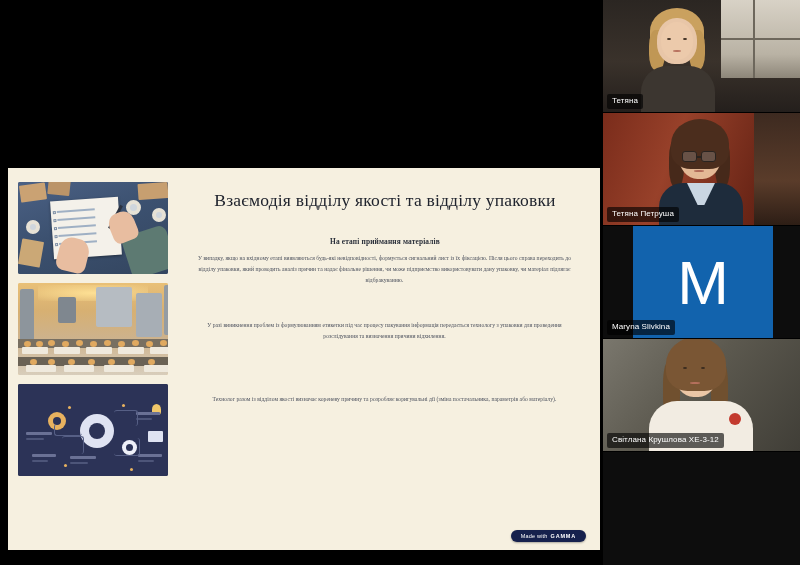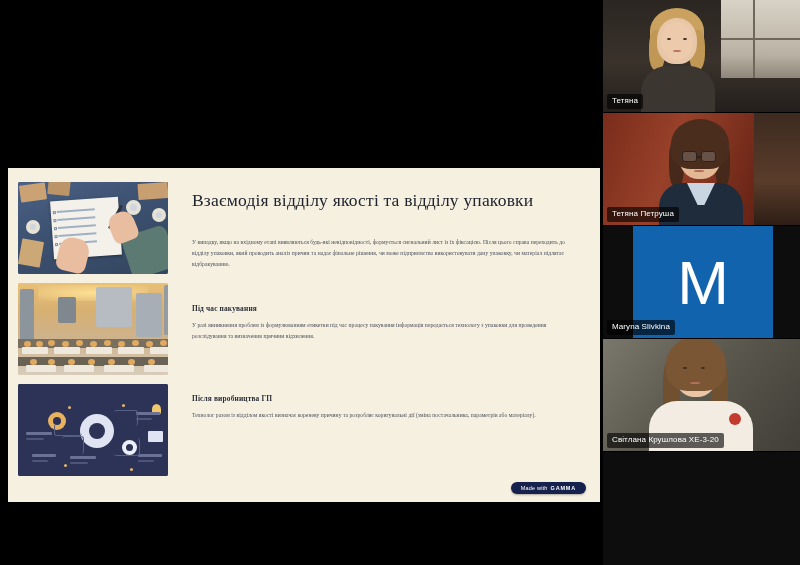--- a/index.html
+++ b/index.html
@@ -9,23 +9,24 @@
   .screen { position:relative; width:800px; height:565px; background:#000; }
 
   
   .stage {
     position:absolute; left:0; top:0; width:603px; height:565px;
     background:#000; overflow:hidden;
   }
 
   
   .slide {
-    position:absolute; left:8px; top:168px; width:592px; height:334px;
+    position:absolute; left:8px; top:168px; width:592px; height:382px;
     background:#f6f0e0;
     display:flex;
+    text-align:center;
   }
   .slide-left {
     width:168px; flex:0 0 168px;
     padding:14px 8px 10px 10px;
     display:flex; flex-direction:column; gap:9px;
   }
   .ph {
     width:100%; height:92px; border-radius:2px; overflow:hidden;
     position:relative;
   }
@@ -461,30 +462,29 @@
           <div class="dot" style="left:112px;top:84px;"></div>
         </div>
 
       </div>
 
       <div class="slide-right">
 
         <h1 class="slide-title">Взаємодія відділу якості та відділу упаковки</h1>
 
         <div class="sec">
+          <div class="sec-h">На етапі приймання матеріалів</div>
           <div class="sec-p">У випадку, якщо на вхідному етапі виявляються будь-які невідповідності, формується сигнальний лист із їх фіксацією. Після цього справа переходить до відділу упаковки, який проводить аналіз причин та надає фінальне рішення, чи може підприємство використовувати дану упаковку, чи матеріал підлягає відбракуванню.</div>
         </div>
 
         <div class="sec sec-2">
-          <div class="sec-h">Під час пакування</div>
           <div class="sec-p">У разі виникнення проблем із формулюванням етикетки під час процесу пакування інформація передається технологу з упаковки для проведення розслідування та визначення причини відхилення.</div>
         </div>
 
         <div class="sec sec-3">
-          <div class="sec-h">Після виробництва ГП</div>
           <div class="sec-p">Технолог разом із відділом якості визначає кореневу причину та розробляє коригувальні дії (зміна постачальника, параметрів або матеріалу).</div>
         </div>
 
         <div class="gamma-badge">
           <span>Made with</span>
           <span class="gm">GAMMA</span>
         </div>
 
       </div>
     </div>
@@ -544,17 +544,17 @@
         <div class="hairL"></div>
           <div class="hairR"></div>
         <div class="head"></div>
           <div class="hair"></div>
         <div class="eye e1"></div>
           <div class="eye e2"></div>
           <div class="mouth"></div>
         <div class="body"></div>
           <div class="badge"></div>
       </div>
-      <div class="name">Світлана Крушлова ХЕ-3-20</div>
+      <div class="name">Світлана Крушлова ХЕ-3-12</div>
     </div>
 
   </div>
 </div>
 
 </body></html>

